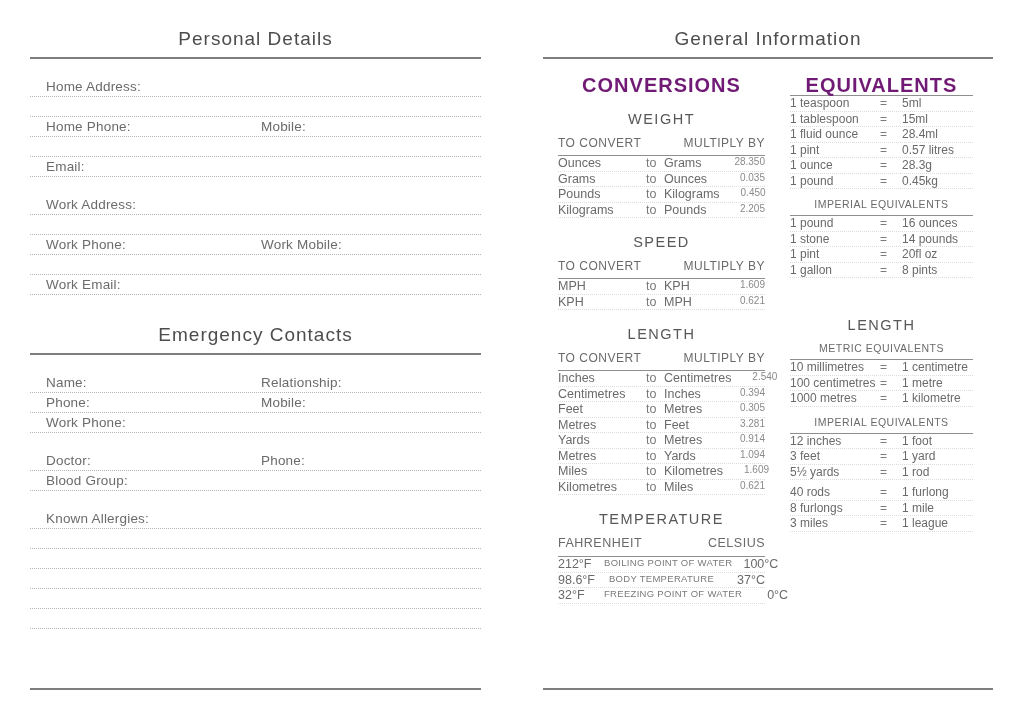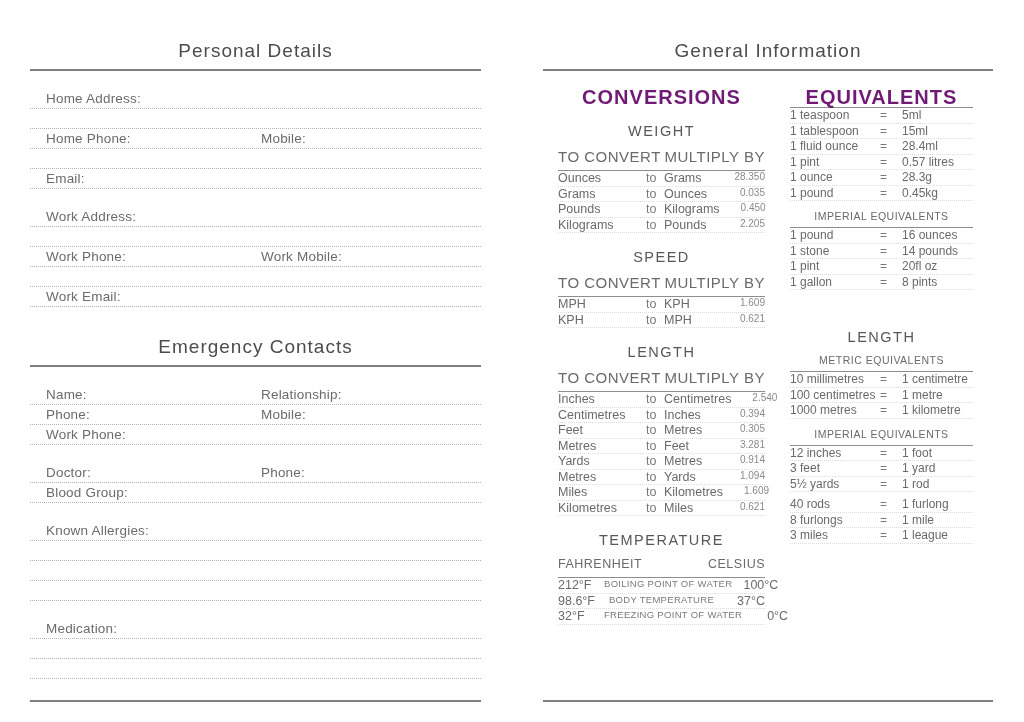--- a/index.html
+++ b/index.html
@@ -4,21 +4,21 @@
 <style>
   * { box-sizing: border-box; margin: 0; padding: 0; }
   html, body { width: 1024px; height: 722px; }
   body {
     position: relative;
     background: #ffffff;
     font-family: "Liberation Sans", sans-serif;
     color: #6a6a6a;
     overflow: hidden;
   }
-  .page { position: absolute; top: 12px; height: 534px; }
+  .page { position: absolute; top: 0; height: 534px; }
   #left-page  { left: 30px;  width: 451px; }
   #right-page { left: 543px; width: 450px; }
 
   .page-title {
     margin: 28px 0 7px;
     font-size: 19px; line-height: 22px; font-weight: 400;
     color: #4d4d4d; text-align: center; letter-spacing: 1px;
   }
   .title-rule { border-top: 2px solid #7e7e7e; height: 0; }
   .bottom-rule { position: absolute; top: 688px; left: 0; right: 0; border-top: 2px solid #7e7e7e; }
@@ -42,21 +42,21 @@
   .sec-title {
     margin-top: 15px;
     font-size: 14.5px; line-height: 18px; color: #575757;
     text-align: center; letter-spacing: 1.5px;
   }
   .conv-table { }
   #conv-tables .conv-table:first-child { margin-top: 0; }
   .cheader {
     display: flex; justify-content: space-between; align-items: baseline;
     margin-top: 8px; padding-bottom: 5px;
-    font-size: 15px; color: #6a6a6a; letter-spacing: 0.5px;
+    font-size: 12px; color: #6a6a6a; letter-spacing: 0.5px;
   }
   .temp-hdr { font-size: 12.5px; letter-spacing: 0.5px; padding-bottom: 6px; }
   .sub-title {
     margin-top: 8px; padding-bottom: 5px; text-align: center;
     font-size: 10.5px; color: #6a6a6a; letter-spacing: 0.5px;
   }
   .rule { border-top: 1px solid #8e8e8e; height: 0; }
 
   .crow, .trow, .erow {
     display: flex; align-items: flex-start; height: 15.5px;
@@ -162,24 +162,20 @@
       <div class="frow">
     <span class="lab"></span>
     <span class="lab r2"></span>
   </div>
       <div class="frow">
     <span class="lab"></span>
     <span class="lab r2"></span>
   </div>
       <div class="frow">
     <span class="lab"></span>
-    <span class="lab r2"></span>
-  </div>
-      <div class="frow gap">
-    <span class="lab">Medication:</span>
     <span class="lab r2"></span>
   </div>
       <div class="frow">
     <span class="lab"></span>
     <span class="lab r2"></span>
   </div>
       <div class="frow">
     <span class="lab"></span>
     <span class="lab r2"></span>
   </div>

